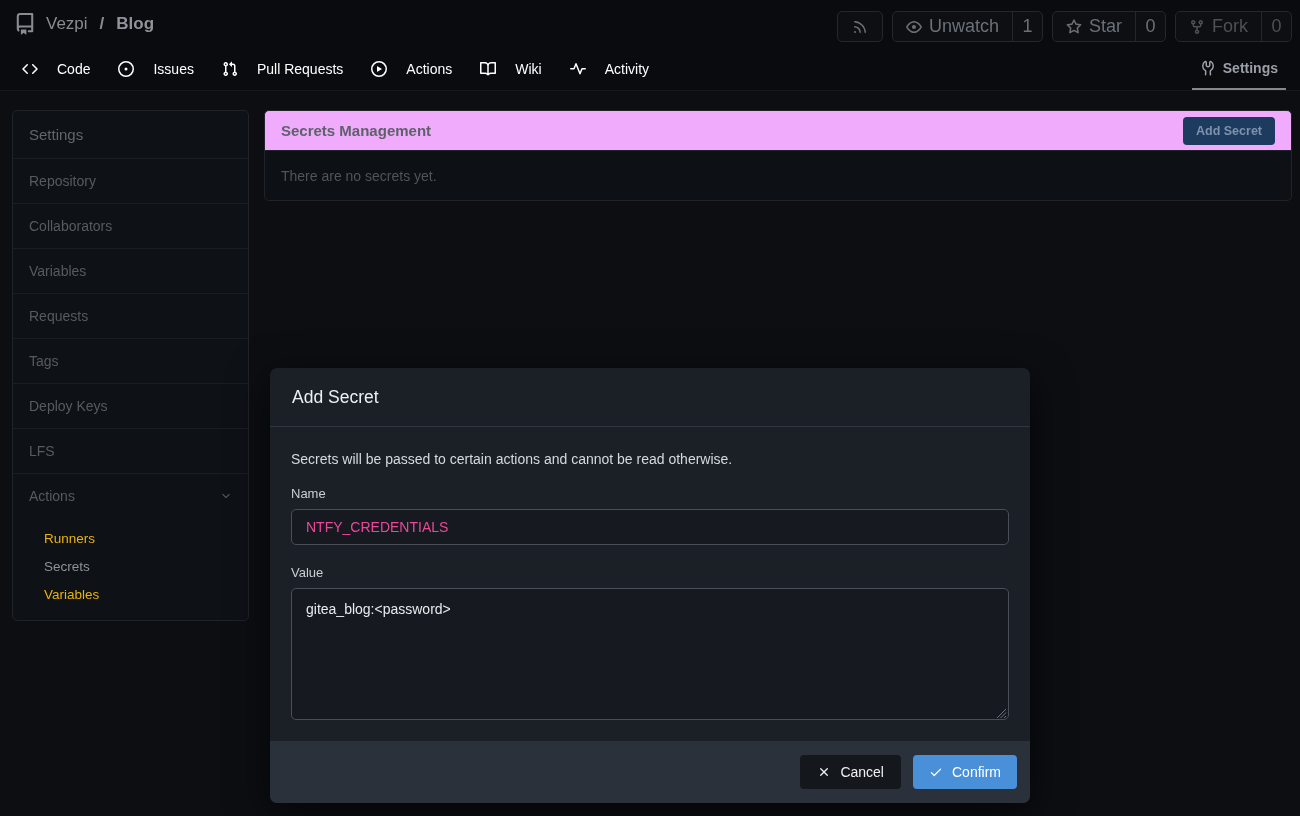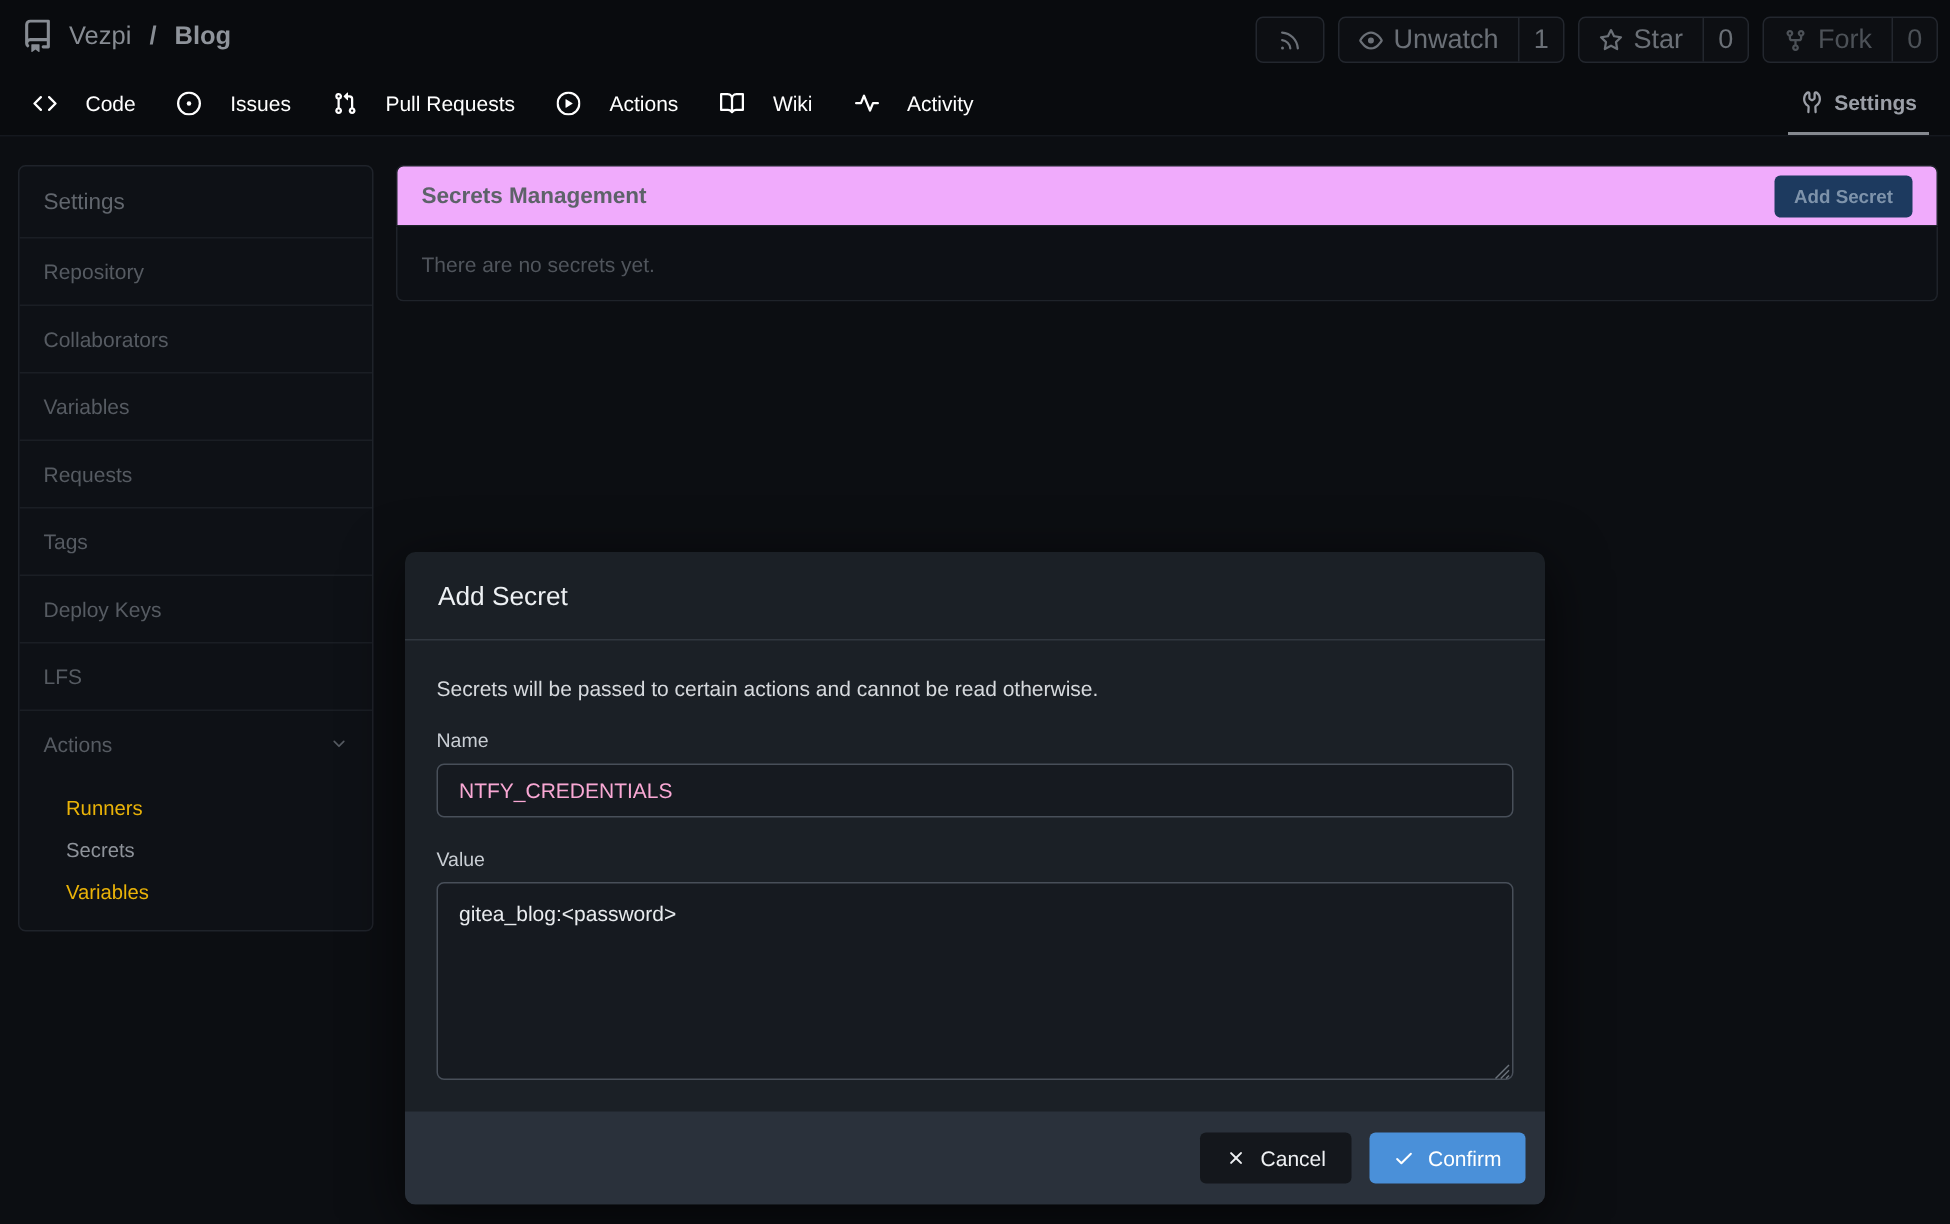--- a/index.html
+++ b/index.html
@@ -126,21 +126,21 @@
   .modal-title { color:#edf0f3; font-size:17.5px; font-weight:500; }
   .modal-body { padding:24px 21px 0 21px; }
   .modal-desc { color:#d6d9dd; font-size:14px; margin-bottom:19px; }
   .field-label {
     display:block; color:#c9ced4; font-size:13px; font-weight:500;
     margin-bottom:8px;
   }
   .text-input {
     width:100%; height:36px;
     background:#161a20; border:1px solid #484f59; border-radius:5px;
-    color:#f9a8d4; font-size:14px; padding:0 14px;
+    color:#ec4899; font-size:14px; padding:0 14px;
     font-family:"Liberation Sans", sans-serif; outline:none;
   }
   .field-gap { height:20px; }
   .textarea-wrap { position:relative; }
   .text-area {
     width:100%; height:132px; resize:none;
     background:#161a20; border:1px solid #484f59; border-radius:5px;
     color:#e8ebee; font-size:14px; padding:11px 14px;
     font-family:"Liberation Sans", sans-serif; outline:none;
     line-height:1.4;

